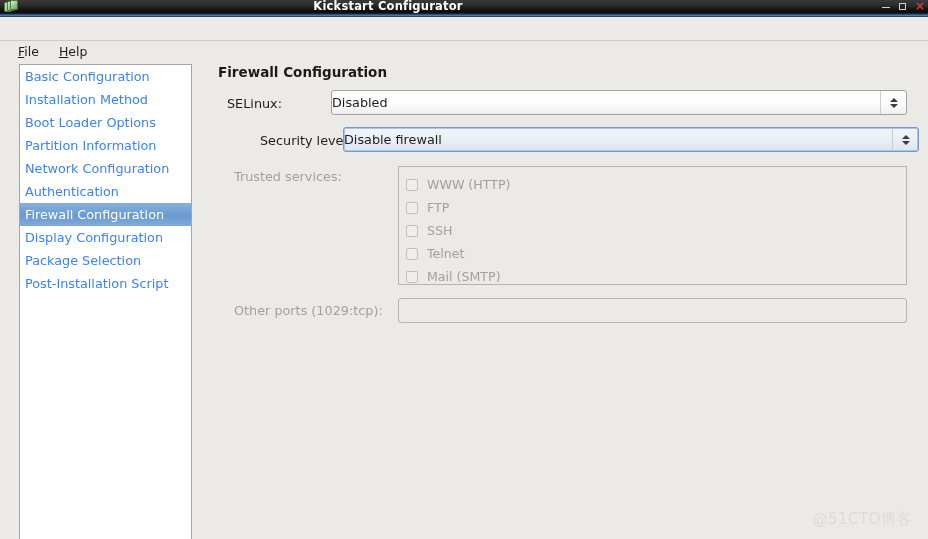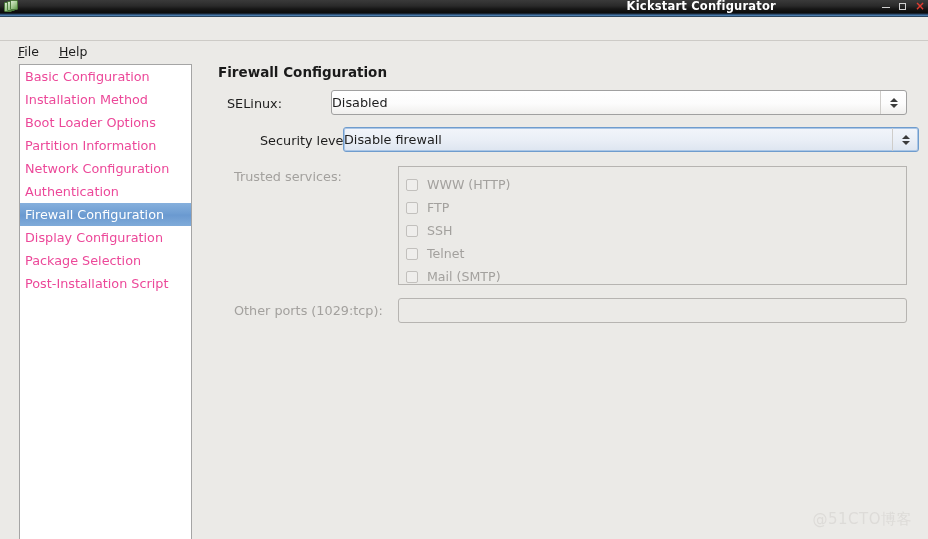--- a/index.html
+++ b/index.html
@@ -43,21 +43,21 @@
     border: 1px solid #4c7a3c;
     border-radius: 1px;
   }
   #app-icon .s1 { left: 0px; top: 2px; }
   #app-icon .s2 { left: 3px; top: 1px; }
   #app-icon .s3 { left: 6px; top: 0px; }
   #window-title {
     position: absolute;
     left: 0; top: 0;
     width: 776px;
-    text-align: right;
+    text-align: center;
     line-height: 13px;
     color: #ffffff;
     font-size: 11.5px;
     font-weight: bold;
     letter-spacing: 0.2px;
   }
   #wincontrols {
     position: absolute;
     right: 3px; top: 0px;
     height: 13px;
@@ -113,21 +113,21 @@
     height: 490px;
     background: #ffffff;
     border: 1px solid #a5a5a5;
     overflow: hidden;
   }
   .side-item {
     height: 23px;
     line-height: 23px;
     padding-left: 5px;
     font-size: 12.8px;
-    color: #ec4899;
+    color: #3b82f6;
     white-space: nowrap;
     cursor: pointer;
   }
   .side-item.selected {
     background: linear-gradient(to bottom, #86b0dd 0%, #6e9dd2 48%, #6a99d0 52%, #7fabd9 100%);
     color: #ffffff;
   }
 
   
   #panel { position: absolute; left: 0; top: 0; width: 928px; height: 539px; }

